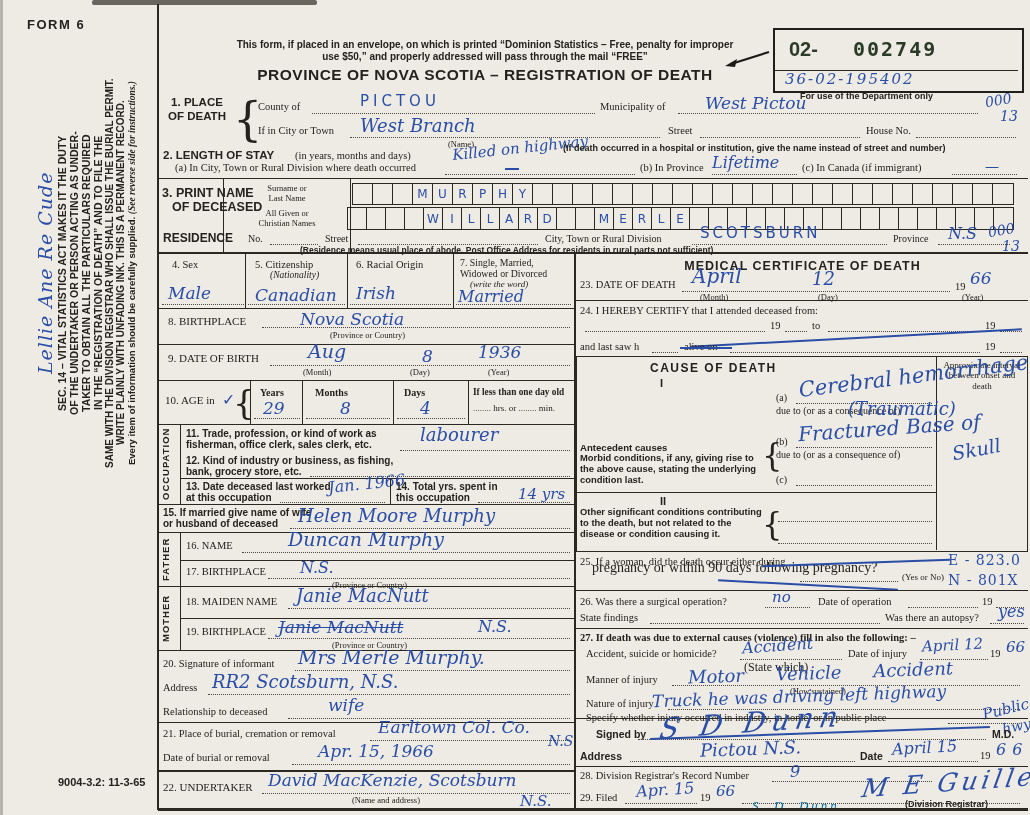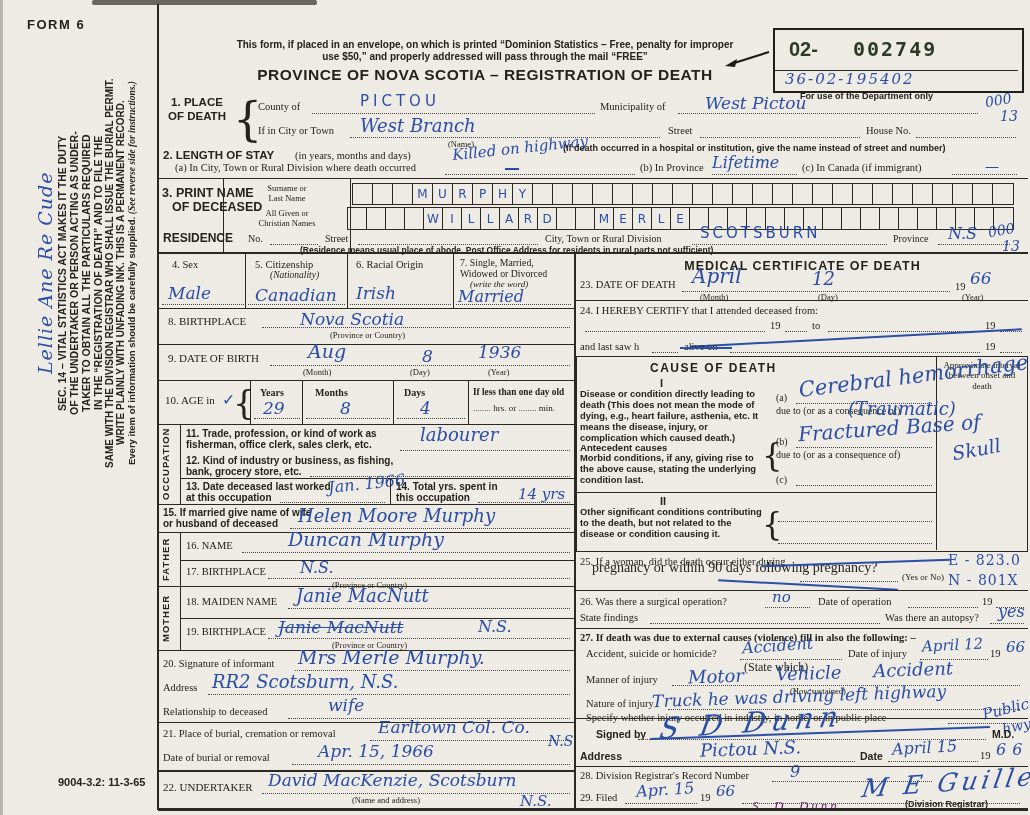--- a/index.html
+++ b/index.html
@@ -16,21 +16,21 @@
   .hp{position:absolute;font-family:"DejaVu Sans",sans-serif;color:#2a4da6;white-space:nowrap;letter-spacing:2px;}
   .ink{position:absolute;background:#2a4da6;height:1.6px;}
   .strike{text-decoration:line-through;}
   .cellrow{position:absolute;display:flex;border:1.2px solid #2a2821;background:transparent;}
   .cell{box-sizing:border-box;border-right:1px solid #2a2821;display:flex;align-items:center;justify-content:center;font-family:"DejaVu Sans",sans-serif;color:#2a4da6;font-size:12px;}
   .cell:last-child{border-right:none;}
   .vlab{position:absolute;writing-mode:vertical-rl;transform:rotate(180deg);font-weight:bold;letter-spacing:1px;text-align:center;font-family:"Liberation Sans",sans-serif;}
   .rotblock{position:absolute;left:34px;top:58px;height:430px;writing-mode:vertical-rl;transform:rotate(180deg);}
   .rotblock>div{text-align:center;}
   .scrawl{font-family:"DejaVu Serif",serif;font-style:italic;color:#2a4da6;letter-spacing:6px;transform:rotate(-4deg) skewX(-14deg);}
-  .pencil{color:#701a75;}
+  .pencil{color:#0369a1;}
 </style>
 </head>
 <body>
 
 <div id="paper">
 
   <div class="hl" style="left:92px;top:0;width:225px;height:5px;background:#3c3a34;border-radius:2px;opacity:.75;"></div>
   <div class="vl" style="left:0;top:0;height:815px;background:#b6b4ac;width:3px;"></div>
 
   <div class="t sb" style="left:27px;top:17px;font-size:13px;letter-spacing:1.5px;">FORM 6</div>
@@ -362,21 +362,20 @@
   <div class="ink" style="left:680px;top:347px;width:52px;"></div>
   <div class="dl" style="left:730px;top:351px;width:250px;"></div>
   <span class="t sr" style="left:985px;top:341px;font-size:10.5px;">19</span>
   <div class="dl" style="left:1000px;top:351px;width:22px;"></div>
 
   <div style="position:absolute;left:576px;top:356px;width:450px;height:194px;border:1.6px solid #2a2821;"></div>
   <div class="vl" style="left:936px;top:356px;height:194px;"></div>
   <div class="t sr w" style="left:940px;top:360px;width:84px;font-size:9px;text-align:center;line-height:1.15;">Approximate interval between onset and death</div>
   <div class="t sb" style="left:650px;top:361px;font-size:12px;letter-spacing:1.5px;">CAUSE OF DEATH</div>
   <span class="t sb" style="left:660px;top:377px;font-size:11px;">I</span>
-  <div class="t sb w" style="left:580px;top:388px;width:188px;font-size:9.4px;line-height:1.18;">Disease or condition directly leading to death (This does not mean the mode of dying, e.g., heart failure, asthenia, etc. It means the disease, injury, or complication which caused death.)</div>
   <div class="t sb" style="left:580px;top:442px;font-size:9.6px;">Antecedent causes</div>
   <div class="t sb w" style="left:580px;top:452px;width:188px;font-size:9.4px;line-height:1.18;">Morbid conditions, if any, giving rise to the above cause, stating the underlying condition last.</div>
   <span class="t sr" style="left:776px;top:392px;font-size:10px;">(a)</span>
   <div class="dl" style="left:796px;top:402px;width:136px;"></div>
   <span class="hw" style="left:798px;top:364px;font-size:21px;transform:rotate(-7deg);">Cerebral hemorrhage</span>
   <span class="t sr" style="left:776px;top:405px;font-size:10px;">due to (or as a consequence of)</span>
   <span class="hw" style="left:848px;top:398px;font-size:18px;">(Traumatic)</span>
   <span class="t" style="left:762px;top:436px;font-size:32px;font-family:'DejaVu Serif',serif;">{</span>
   <span class="t sr" style="left:776px;top:436px;font-size:10px;">(b)</span>
   <div class="dl" style="left:796px;top:446px;width:136px;"></div>

